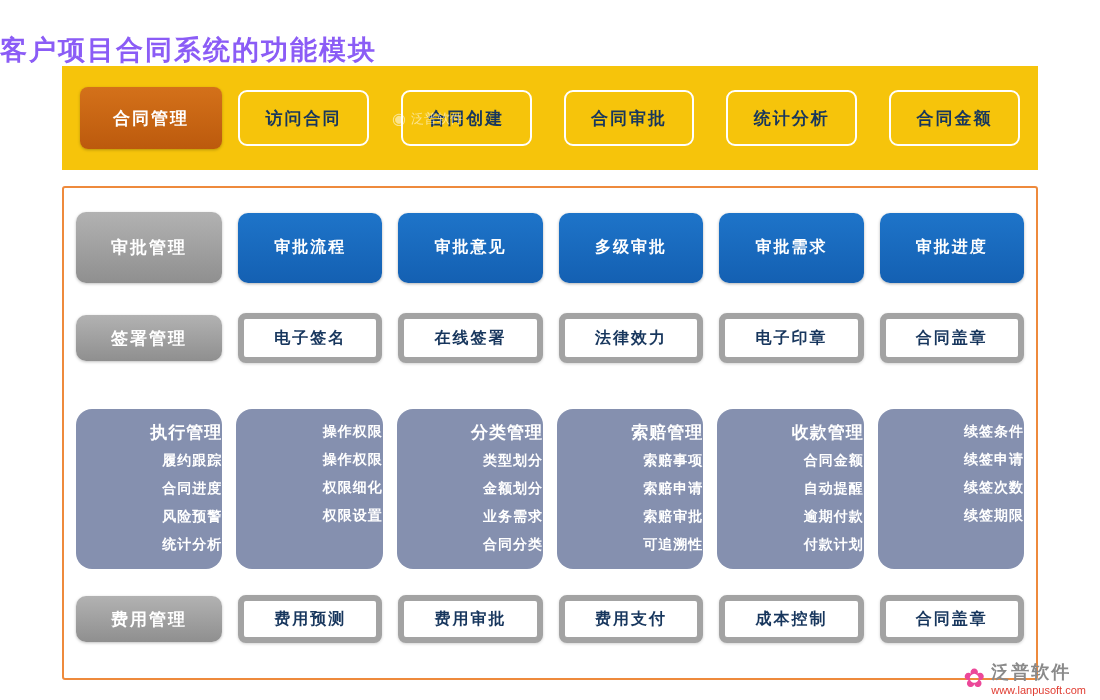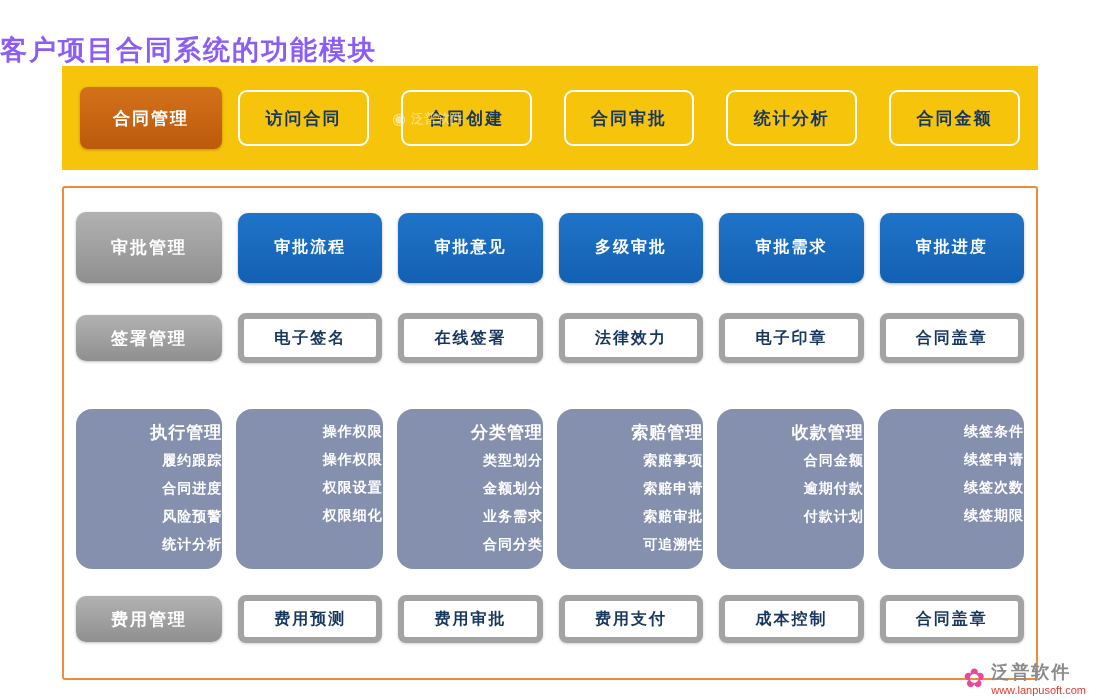--- a/index.html
+++ b/index.html
@@ -144,22 +144,22 @@
       <div class="card-title">执行管理</div>
       <div class="card-item">履约跟踪</div>
       <div class="card-item">合同进度</div>
       <div class="card-item">风险预警</div>
       <div class="card-item">统计分析</div>
     </div>
 
     <div class="card">
       <div class="card-item">操作权限</div>
       <div class="card-item">操作权限</div>
+      <div class="card-item">权限细化</div>
       <div class="card-item">权限设置</div>
-      <div class="card-item">权限细化</div>
     </div>
 
     <div class="card">
       <div class="card-title">分类管理</div>
       <div class="card-item">类型划分</div>
       <div class="card-item">金额划分</div>
       <div class="card-item">业务需求</div>
       <div class="card-item">合同分类</div>
     </div>
 
@@ -167,20 +167,21 @@
       <div class="card-title">索赔管理</div>
       <div class="card-item">索赔事项</div>
       <div class="card-item">索赔申请</div>
       <div class="card-item">索赔审批</div>
       <div class="card-item">可追溯性</div>
     </div>
 
     <div class="card">
       <div class="card-title">收款管理</div>
       <div class="card-item">合同金额</div>
+      <div class="card-item">自动提醒</div>
       <div class="card-item">逾期付款</div>
       <div class="card-item">付款计划</div>
     </div>
 
     <div class="card">
       <div class="card-item">续签条件</div>
       <div class="card-item">续签申请</div>
       <div class="card-item">续签次数</div>
       <div class="card-item">续签期限</div>
     </div>

